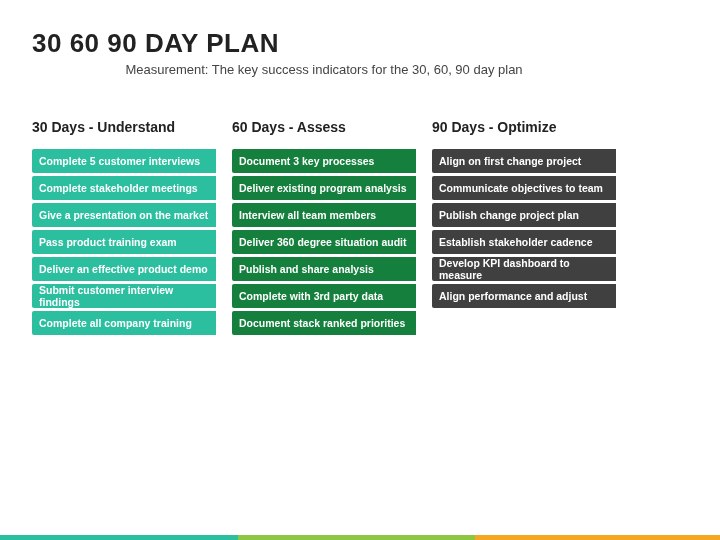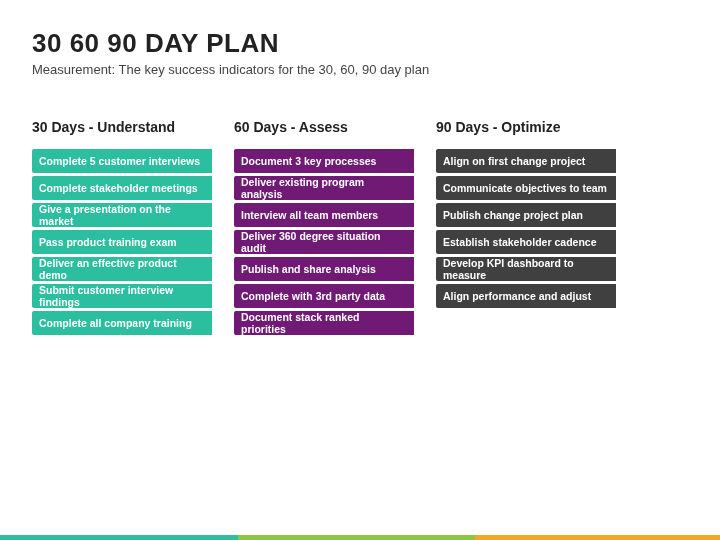--- a/index.html
+++ b/index.html
@@ -28,27 +28,28 @@
       font-size: 26px;
       font-weight: 900;
       color: #222222;
       letter-spacing: 0.5px;
     }
 
     .subtitle {
       font-size: 13px;
       color: #444444;
       margin-top: 3px;
+      text-align: center;
     }
 
     .columns-wrapper {
       display: flex;
       flex-direction: row;
       margin-top: 36px;
-      gap: 22px;
+      gap: 16px;
       flex: 1;
     }
 
     .column {
       flex: 1;
       display: flex;
       flex-direction: column;
     }
 
     .column-header {
@@ -87,21 +88,21 @@
       width: 10px;
       border-radius: 0 2px 2px 0;
       margin-left: 1px;
     }
 
     
     .col-30 .task-label { background-color: #2bbfa0; }
     .col-30 .task-indicator { background-color: #2bbfa0; }
 
     
-    .col-60 .task-label { background-color: #701a75; }
+    .col-60 .task-label { background-color: #15803d; }
     .col-60 .task-indicator { background-color: #8dc640; }
 
     
     .col-90 .task-label { background-color: #404040; }
     .col-90 .task-indicator { background-color: #f5a623; }
 
     
     .col-30 .task-indicator { background-color: #f5a623; }
     .col-60 .task-indicator { background-color: #f5a623; }
     .col-90 .task-indicator { background-color: #f5a623; }

